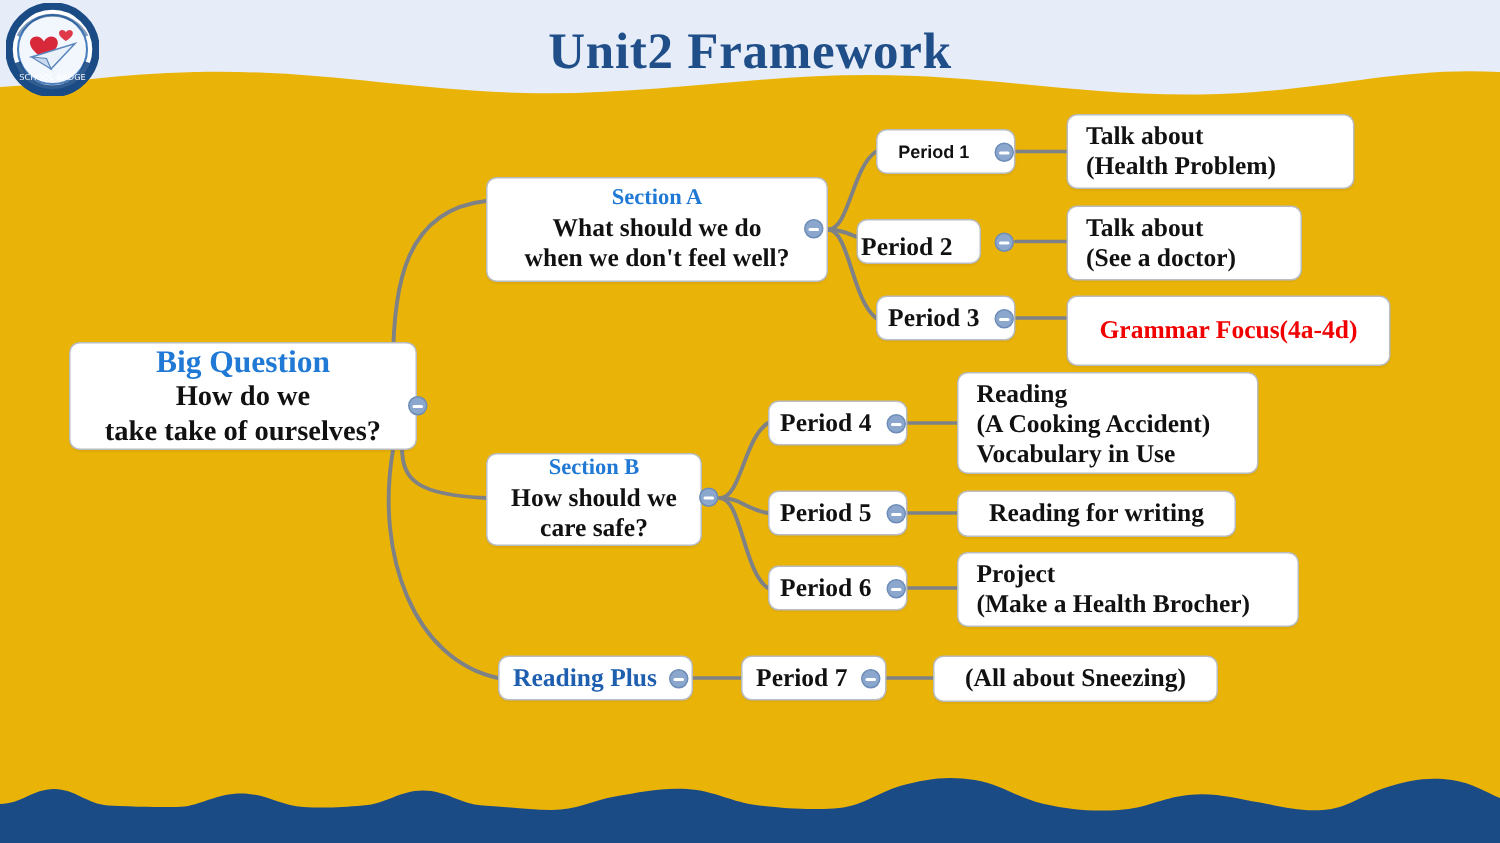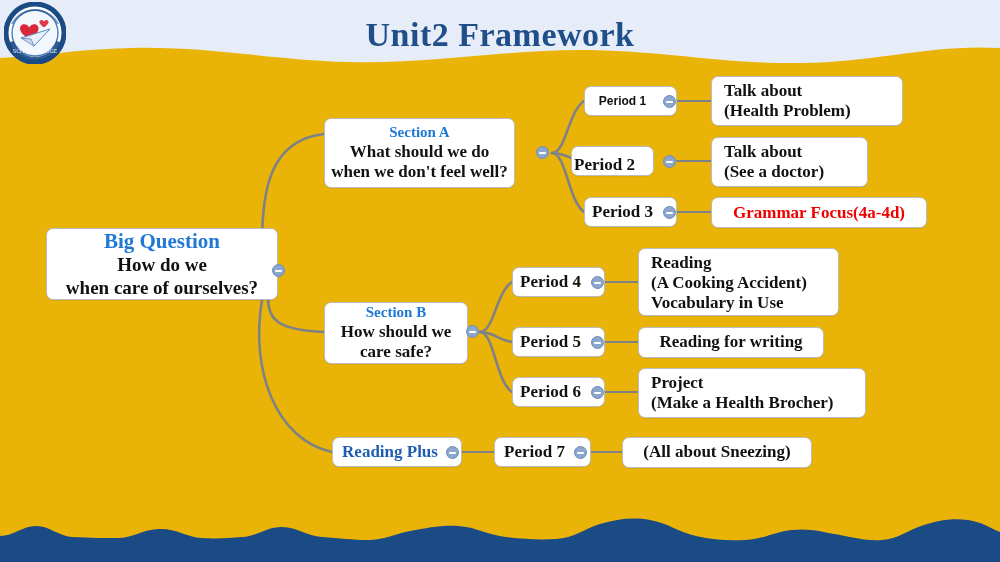--- a/index.html
+++ b/index.html
@@ -152,25 +152,25 @@
       <path d="M604,392 L638,392" stroke-width="2.2"></path>
 
       <path d="M462,452 L494,452" stroke-width="2.2"></path>
       <path d="M590,452 L622,452" stroke-width="2.2"></path>
     </g>
   </svg>
 
   <div class="node big-question" style="left:46px;top:228px;width:232px;height:72px;">
     <span class="ln hdr-blue">Big Question</span>
     <span class="ln">How do we</span>
-    <span class="ln">when care of ourselves?</span>
+    <span class="ln">take take of ourselves?</span>
   </div>
   <div class="handle" style="left:272px;top:264px;"></div>
 
-  <div class="node section" style="left:324px;top:118px;width:191px;height:70px;">
+  <div class="node section" style="left:324px;top:118px;width:228px;height:70px;">
     <span class="ln hdr-blue">Section A</span>
     <span class="ln">What should we do</span>
     <span class="ln">when we don't feel well?</span>
   </div>
   <div class="handle" style="left:536px;top:146px;"></div>
 
   <div class="node period sans" style="left:584px;top:86px;width:93px;height:30px;">
     <span class="ln">Period 1</span>
   </div>
   <div class="handle" style="left:663px;top:95px;"></div>
@@ -188,21 +188,21 @@
   <div class="node leaf left-align" style="left:711px;top:137px;width:157px;height:50px;">
     <span class="ln">Talk about</span>
     <span class="ln">(See a doctor)</span>
   </div>
 
   <div class="node period" style="left:584px;top:197px;width:93px;height:30px;">
     <span class="ln">Period 3</span>
   </div>
   <div class="handle" style="left:663px;top:206px;"></div>
 
-  <div class="node leaf" style="left:711px;top:197px;width:216px;height:31px;justify-content:flex-end;">
+  <div class="node leaf" style="left:711px;top:197px;width:216px;height:47px;">
     <span class="ln red">Grammar Focus(4a-4d)</span>
   </div>
 
   <div class="node section" style="left:324px;top:302px;width:144px;height:62px;">
     <span class="ln hdr-blue">Section B</span>
     <span class="ln">How should we</span>
     <span class="ln">care safe?</span>
   </div>
   <div class="handle" style="left:466px;top:325px;"></div>
 

